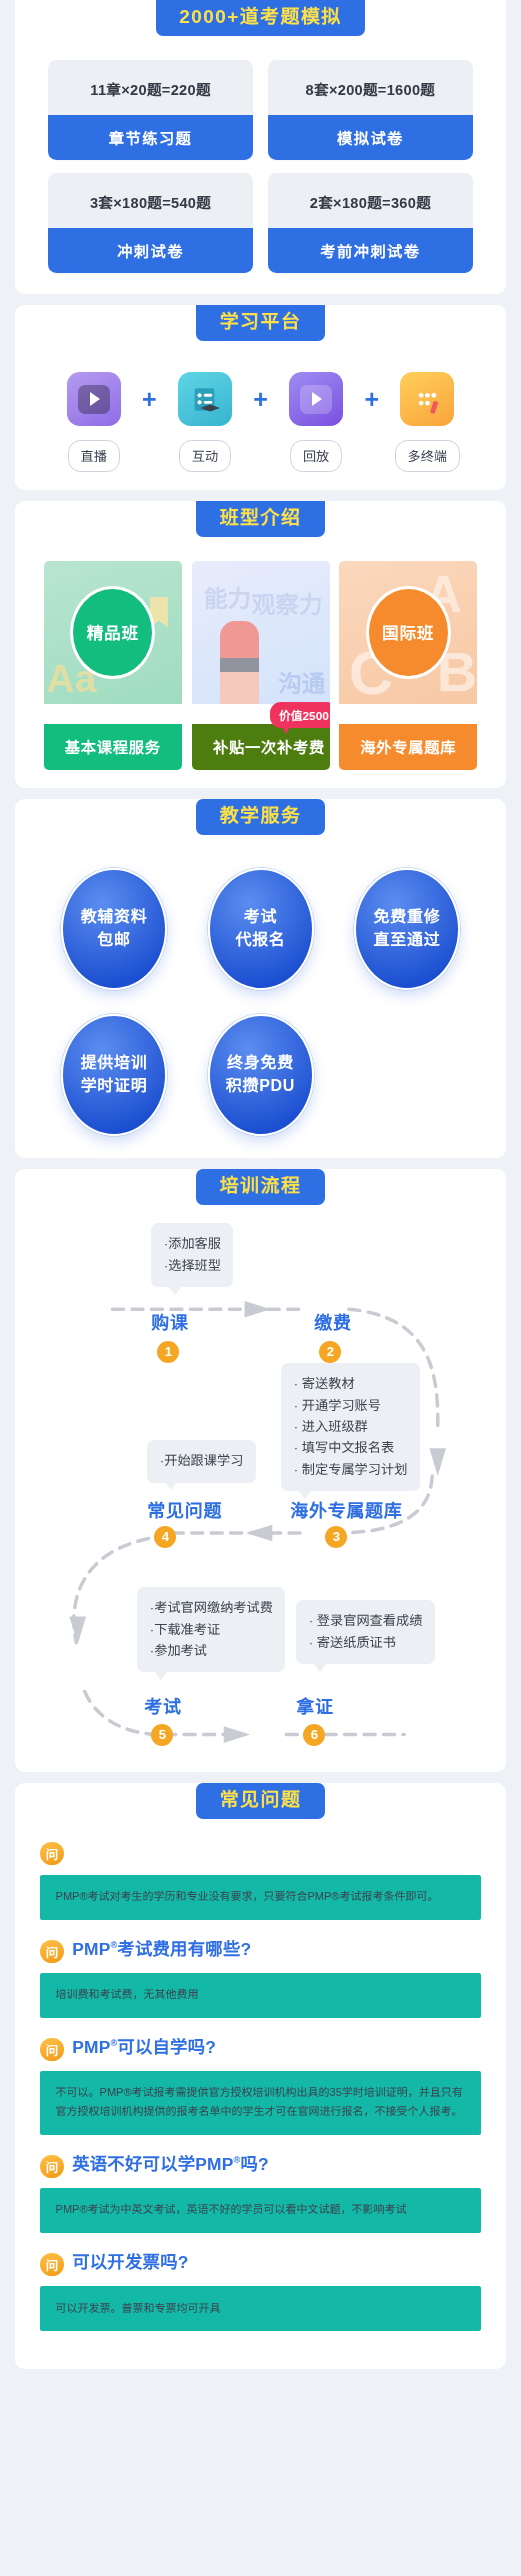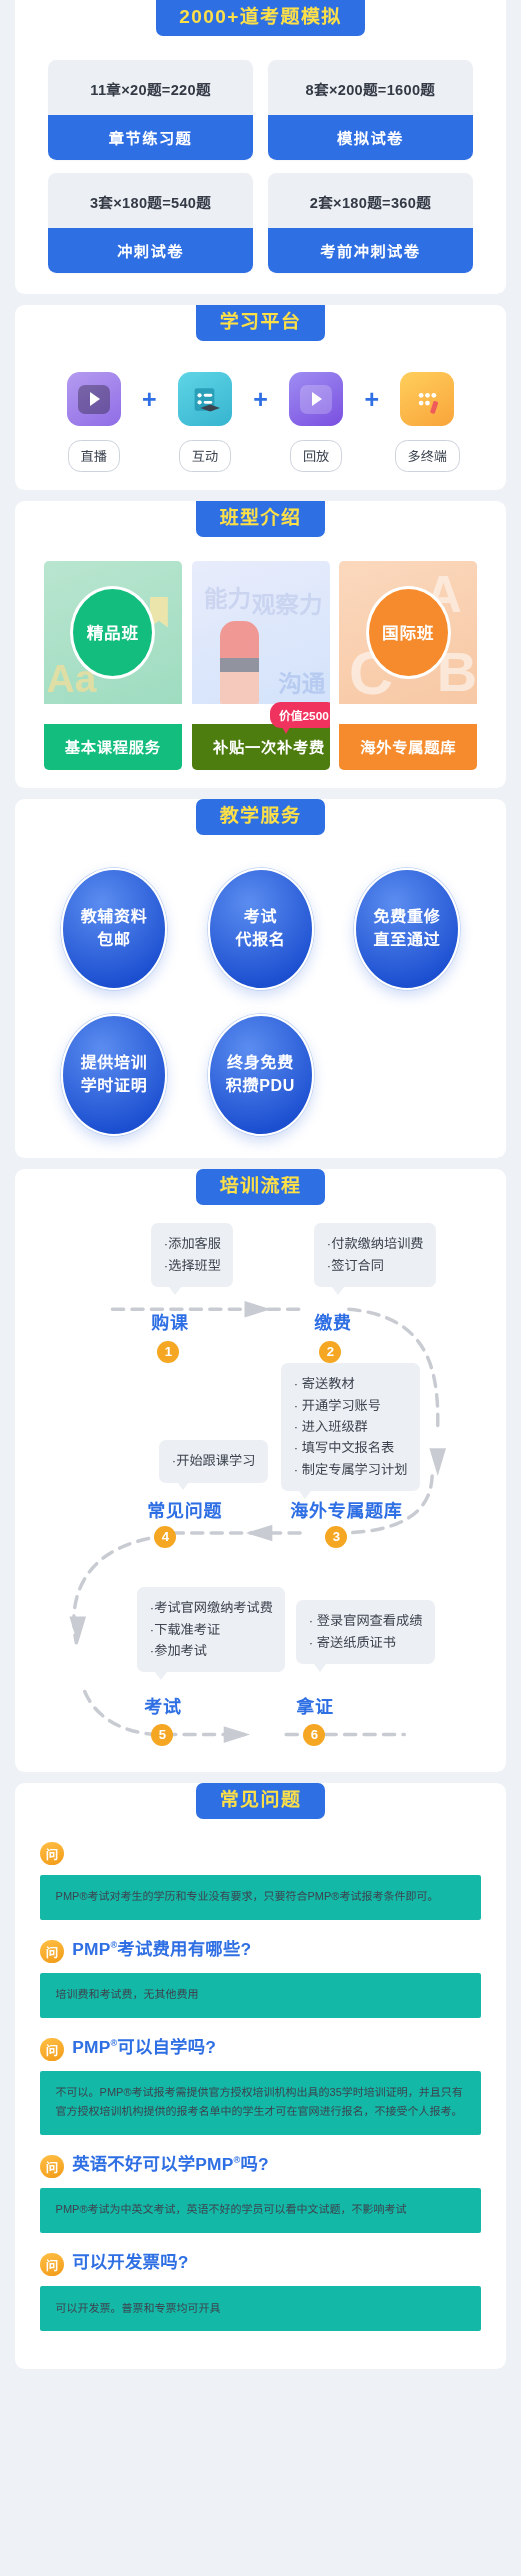--- a/index.html
+++ b/index.html
@@ -423,38 +423,34 @@
         <polygon points="300,750 338,762 300,774" fill="#c8ccd2"></polygon>
       </svg>
 
       <div class="bubble" style="left:136px; top:18px;">
         <div>·添加客服</div>
         <div>·选择班型</div>
       </div>
       <div class="step-label" style="left:136px; top:103px;">购课</div>
       <div class="step-num" style="left:142px; top:136px;">1</div>
 
-      <div class="bubble" style="left:299px; top:18px;">
-        <div>·付款缴纳培训费</div>
-        <div>·签订合同</div>
-      </div>
       <div class="step-label" style="left:299px; top:103px;">缴费</div>
       <div class="step-num" style="left:304px; top:136px;">2</div>
 
       <div class="bubble" style="left:266px; top:158px;">
         <div>· 寄送教材</div>
         <div>· 开通学习账号</div>
         <div>· 进入班级群</div>
         <div>· 填写中文报名表</div>
         <div>· 制定专属学习计划</div>
       </div>
       <div class="step-label" style="left:275px; top:291px;">海外专属题库</div>
       <div class="step-num" style="left:310px; top:321px;">3</div>
 
-      <div class="bubble" style="left:144px; top:235px;">
+      <div class="bubble" style="left:132px; top:235px;">
         <div>·开始跟课学习</div>
       </div>
       <div class="step-label" style="left:132px; top:291px;">常见问题</div>
       <div class="step-num" style="left:139px; top:321px;">4</div>
 
       <div class="bubble" style="left:122px; top:382px;">
         <div>·考试官网缴纳考试费</div>
         <div>·下载准考证</div>
         <div>·参加考试</div>
       </div>

